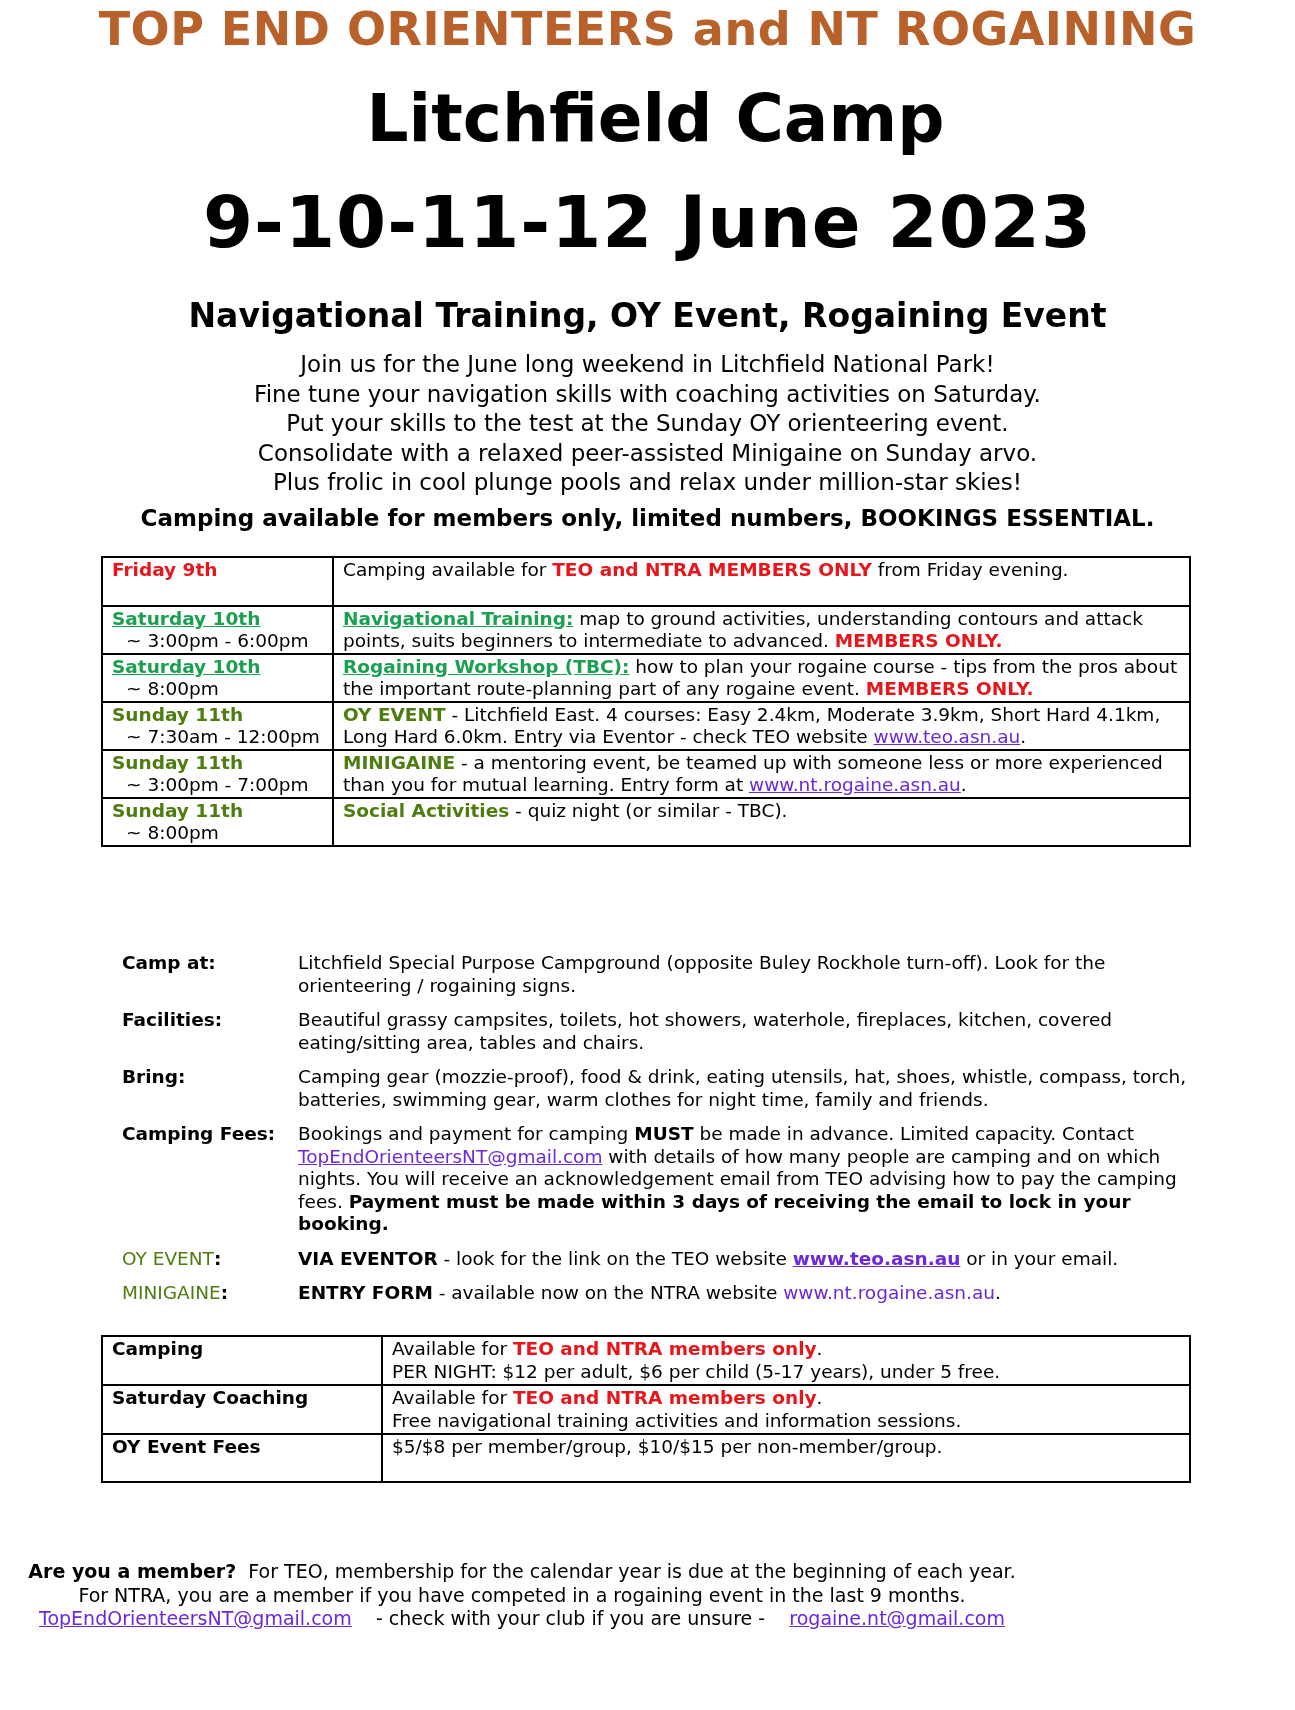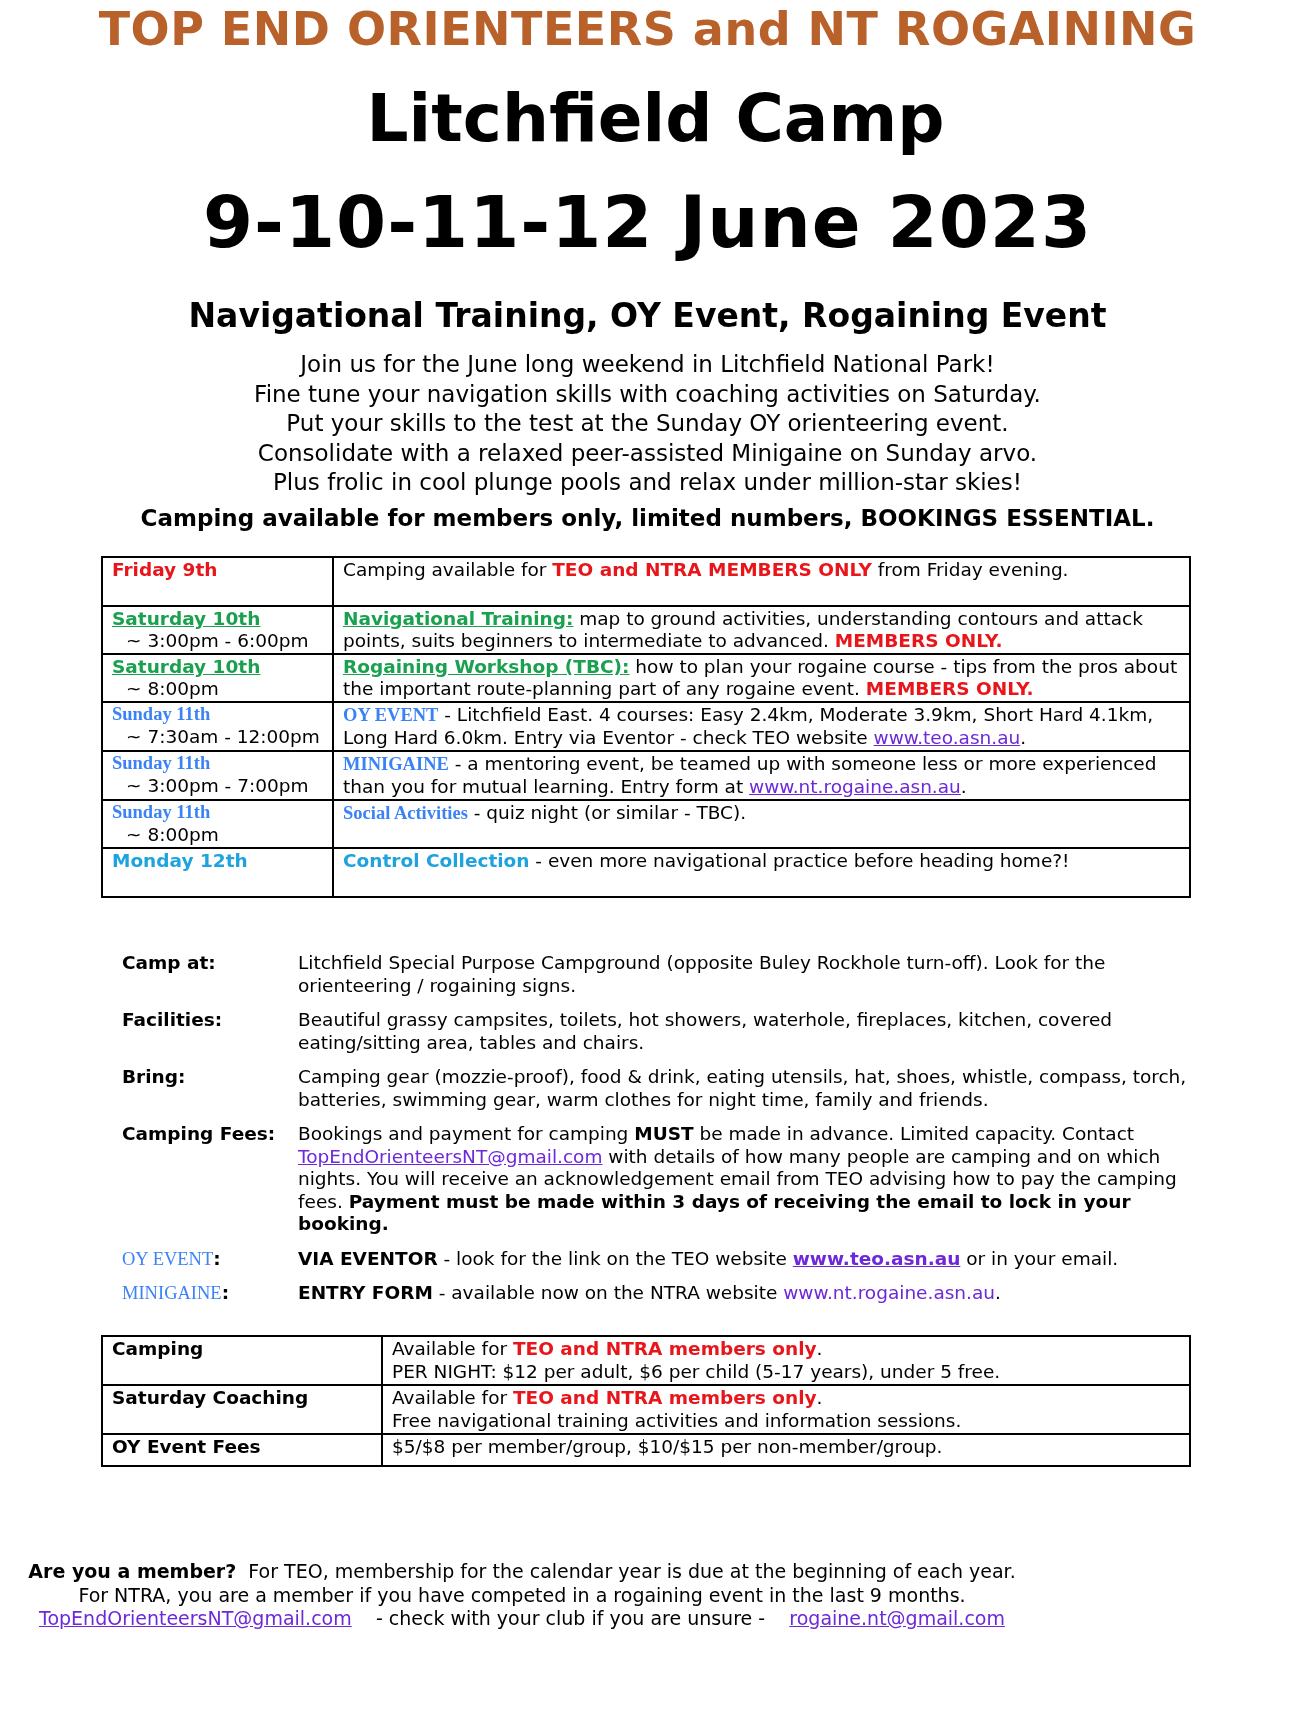--- a/index.html
+++ b/index.html
@@ -38,21 +38,21 @@
     border-collapse: collapse; font-size: 18.5px; line-height: 21.5px;
   }
   table.sched td {
     border: 2.5px solid #000; vertical-align: top; padding: 1px 9px 2px 9px;
   }
   table.sched td.day { width: 211px; }
   .daylabel { font-weight: bold; display: block; }
   .time { display: block; padding-left: 14px; }
   .red { color: #e8161b; font-weight: bold; }
   .green { color: #1aa14f; font-weight: bold; text-decoration: underline; }
-  .magenta { color: #3b82f6; font-weight: bold; font-family: Liberation Serif, serif; }
+  .magenta { color: #4d7c0f; font-weight: bold; }
   .cyan { color: #1ea3dc; font-weight: bold; }
   a.link { color: #6d28d9; text-decoration: underline; }
   a.link.bold { font-weight: bold; }
   .info {
     position: absolute; left: 122px; top: 952px; width: 1080px;
     font-size: 18.5px; line-height: 22.5px;
   }
   .info .row { display: flex; margin-bottom: 12px; }
   .info .lbl { width: 176px; flex: none; font-weight: bold; }
   .info .val { flex: 1; }
@@ -137,28 +137,20 @@
   </tr>
   <tr>
     <td class="day">
       <span class="daylabel magenta">Sunday 11th</span>
       <span class="time">~ 8:00pm</span>
     </td>
     <td>
       <span class="magenta">Social Activities</span><span> - quiz night (or similar - TBC).</span>
     </td>
   </tr>
-  <tr style="height:49px">
-    <td class="day">
-      <span class="daylabel cyan">Monday 12th</span>
-    </td>
-    <td>
-      <span class="cyan">Control Collection</span><span> - even more navigational practice before heading home?!</span>
-    </td>
-  </tr>
 </tbody>
   </table>
 
 <div class="info">
   <div class="row">
     <div class="lbl">Camp at:</div>
     <div class="val">Litchfield Special Purpose Campground (opposite Buley Rockhole turn-off).  Look for the orienteering / rogaining signs.</div>
   </div>
   <div class="row">
     <div class="lbl">Facilities:</div>
@@ -197,21 +189,21 @@
       <span>PER NIGHT: $12 per adult, $6 per child (5-17 years), under 5 free.</span>
     </td>
   </tr>
   <tr>
     <td class="lbl">Saturday Coaching</td>
     <td>
       <span>Available for </span><span class="red">TEO and NTRA members only</span><span>.</span><br>
       <span>Free navigational training activities and information sessions.</span>
     </td>
   </tr>
-  <tr style="height:32px">
+  <tr style="height:48px">
     <td class="lbl">OY Event Fees</td>
     <td>$5/$8 per member/group, $10/$15 per non-member/group.</td>
   </tr>
 </tbody>
   </table>
 
 <div class="footer">
   <div><span class="b">Are you a member?</span><span>  For TEO, membership for the calendar year is due at the beginning of each year.</span></div>
   <div>For NTRA, you are a member if you have competed in a rogaining event in the last 9 months.</div>
   <div><a class="link">TopEndOrienteersNT@gmail.com</a><span>    - check with your club if you are unsure -    </span><a class="link">rogaine.nt@gmail.com</a></div>

